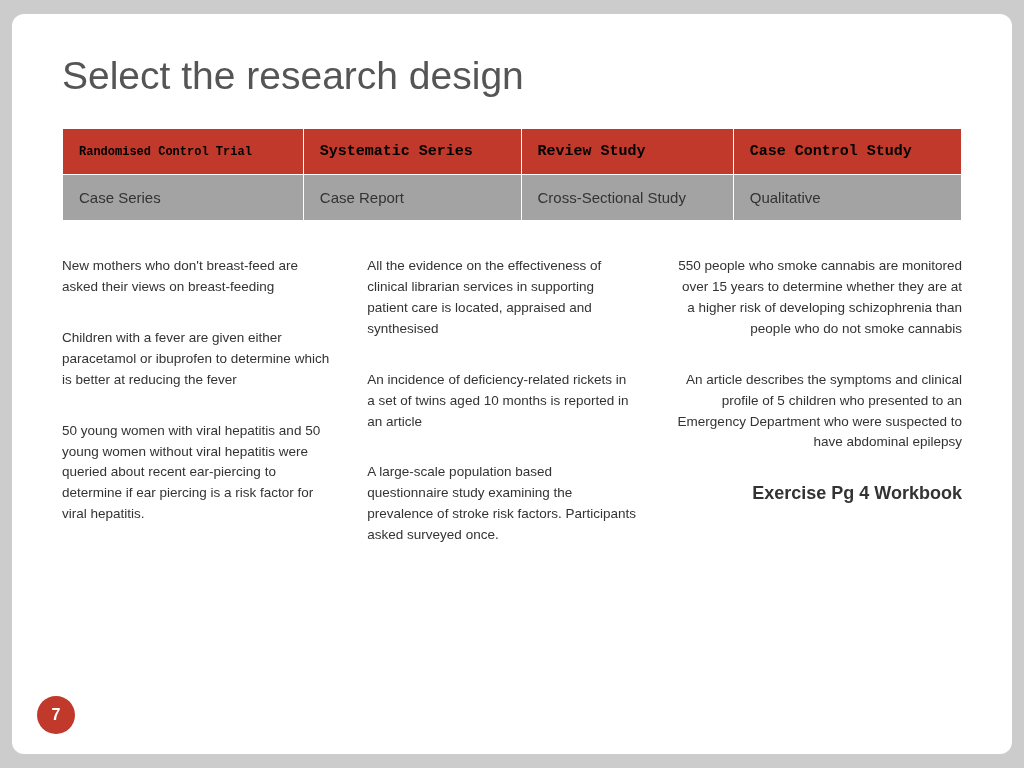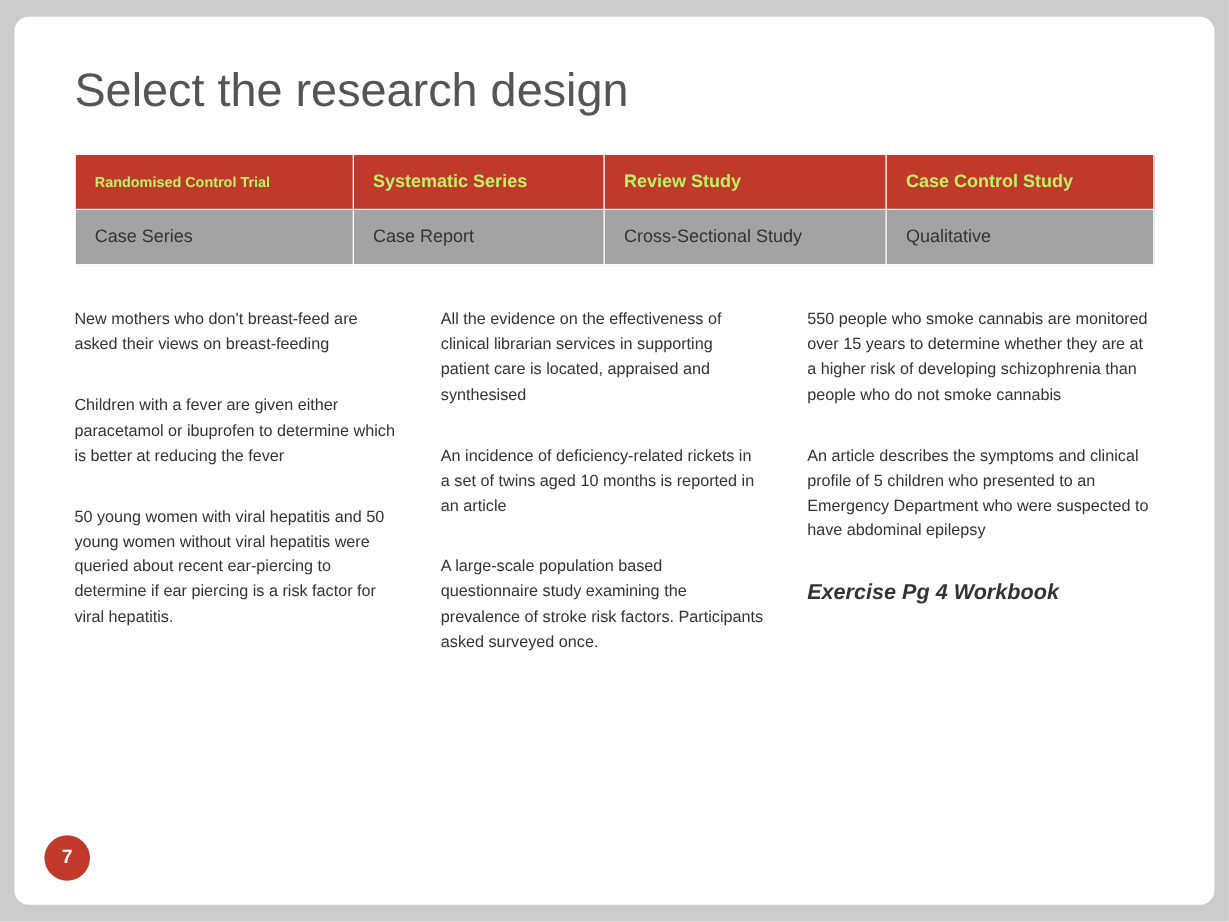--- a/index.html
+++ b/index.html
@@ -39,23 +39,23 @@
 
     .research-table td {
       padding: 14px 16px;
       font-size: 15px;
       vertical-align: middle;
       border: 1px solid #ffffff;
     }
 
     .row-dark td {
       background-color: #c0392b;
-      color: #bef264;
+      color: #000000;
       font-weight: bold;
-      font-family: Liberation Sans, sans-serif;
+      font-family: Liberation Mono, monospace;
       font-size: 15px;
     }
 
     .row-light td {
       background-color: #a3a3a3;
       color: #333333;
       font-family: Arial, sans-serif;
       font-size: 15px;
     }
 
@@ -71,37 +71,37 @@
       gap: 16px;
       margin-top: 10px;
     }
 
     .content-col {
       padding: 0 20px 0 0;
     }
 
     .content-col:last-child {
       padding-right: 0;
+      text-align: right;
     }
 
     .scenario {
       font-size: 13.5px;
       color: #333333;
       line-height: 1.55;
       margin-bottom: 30px;
       font-family: Arial, sans-serif;
     }
 
     .exercise-label {
       font-size: 18px;
       font-weight: bold;
       color: #333333;
       font-family: Arial, sans-serif;
       margin-top: 4px;
-      font-style: italic;
     }
 
     
     .page-badge {
       position: absolute;
       bottom: 20px;
       left: 25px;
       width: 38px;
       height: 38px;
       background-color: #c0392b;

